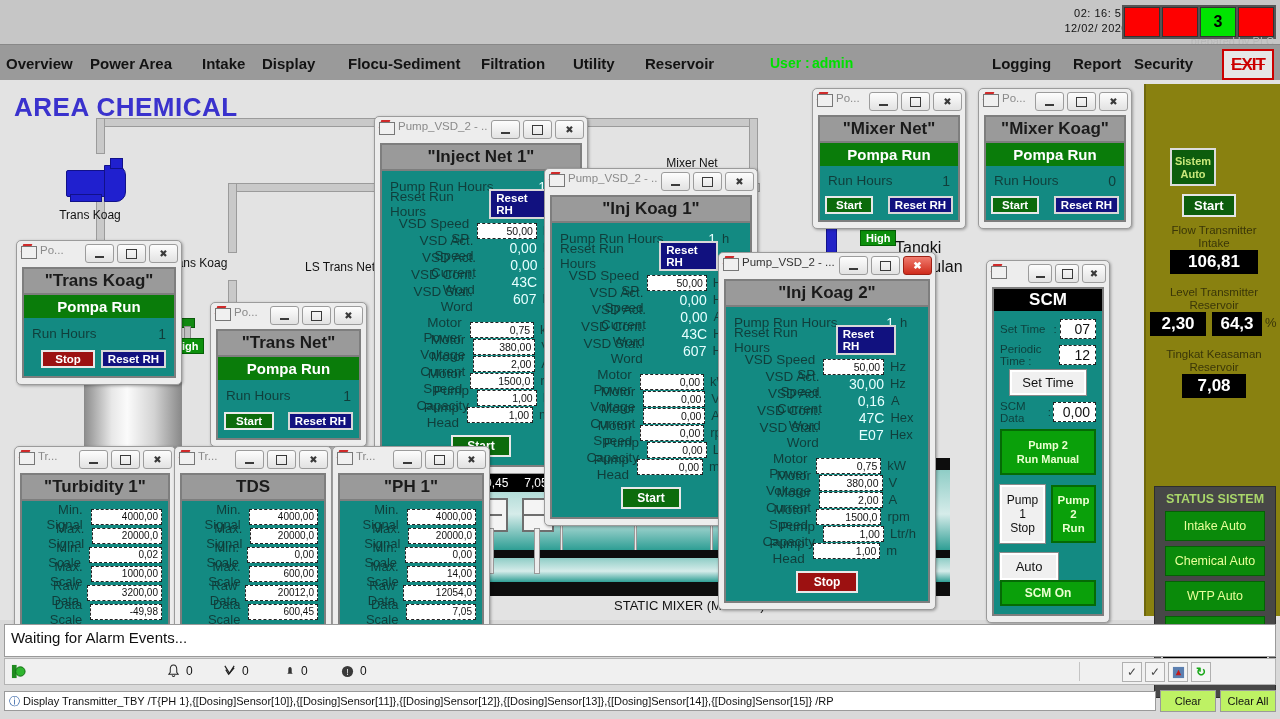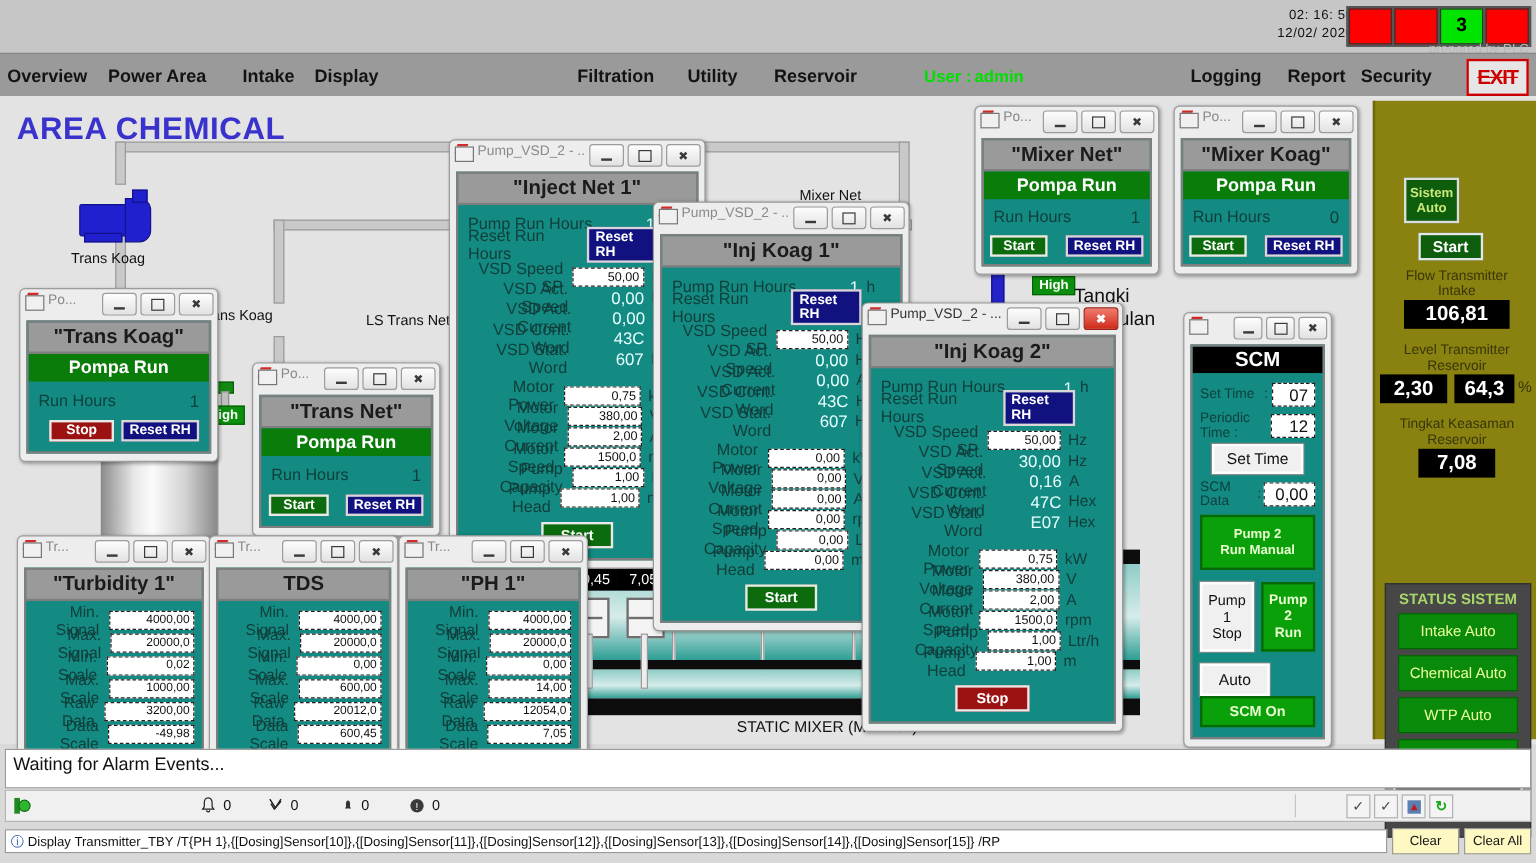--- a/index.html
+++ b/index.html
@@ -180,21 +180,21 @@
   
   .alarmpane{position:absolute;left:4px;top:624px;width:1272px;height:33px;
      background:#fff;border:1px solid #9a9a9a;font-size:15px;color:#111;padding:4px 6px;box-sizing:border-box;}
   .countbar{position:absolute;left:4px;top:658px;width:1272px;height:27px;background:#f0f0f0;
      border:1px solid #b4b4b4;box-sizing:border-box;}
   .cbitem{position:absolute;top:5px;font-size:12px;color:#111;display:flex;align-items:center;gap:6px;}
   .cmdbar{position:absolute;left:4px;top:688px;width:1272px;height:26px;display:flex;
      align-items:center;gap:4px;}
   .cmdinput{flex:1 1 auto;height:20px;background:#fff;border:1px solid #9a9a9a;
      font-size:11px;color:#111;padding:2px 4px;box-sizing:border-box;overflow:hidden;white-space:nowrap;}
-  .smallbtn{height:20px;min-width:42px;background:#fef9c3;border:1px solid #9a9a9a;
+  .smallbtn{height:20px;min-width:42px;background:#bef264;border:1px solid #9a9a9a;
      font-size:11px;color:#111;display:flex;align-items:center;justify-content:center;padding:0 6px;}
   .tick{width:18px;height:18px;border:1px solid #b0b0b0;background:#f4f4f4;
      display:flex;align-items:center;justify-content:center;font-size:12px;color:#4b4b4b;}
 </style>
 </head>
 <body>
 
 <div class="app">
 
   <div class="topbar">
@@ -209,20 +209,21 @@
       <div class="led red"></div>
     </div>
     <div class="prepared">prepared by PLC</div>
   </div>
 
   <div class="menubar">
     <div class="mi" style="left:6px">Overview</div>
     <div class="mi" style="left:90px">Power Area</div>
     <div class="mi" style="left:202px">Intake</div>
     <div class="mi" style="left:262px">Display</div>
+    <div class="mi" style="left:348px">Flocu-Sediment</div>
     <div class="mi" style="left:481px">Filtration</div>
     <div class="mi" style="left:573px">Utility</div>
     <div class="mi" style="left:645px">Reservoir</div>
     <div class="mi user" style="left:770px">User :</div>
     <div class="mi user" style="left:812px">admin</div>
     <div class="mi" style="left:992px">Logging</div>
     <div class="mi" style="left:1073px">Report</div>
     <div class="mi" style="left:1134px">Security</div>
     <div class="exitbtn">EXIT</div>
   </div>

